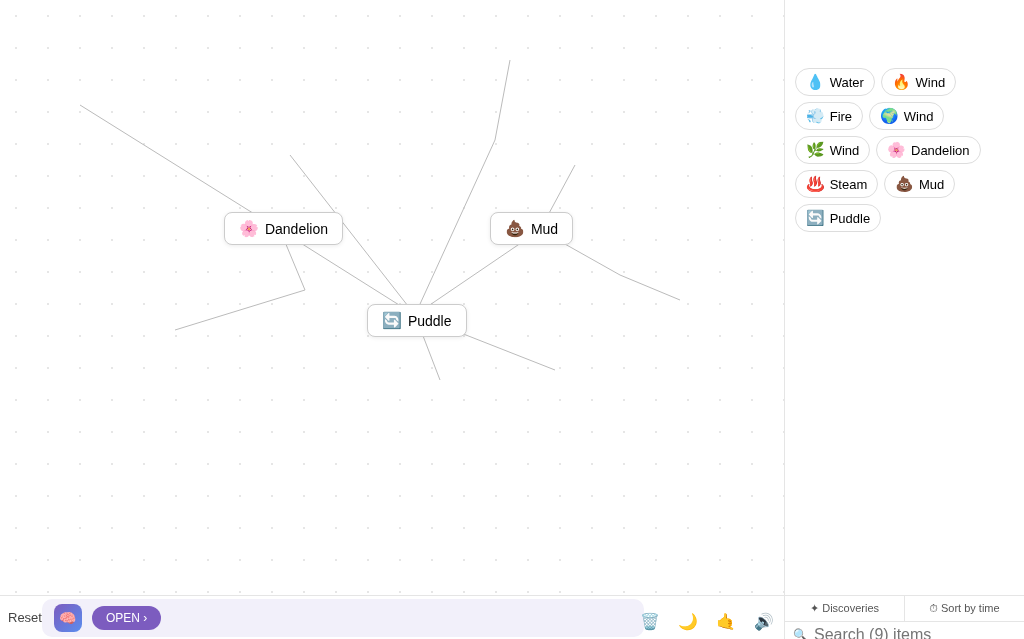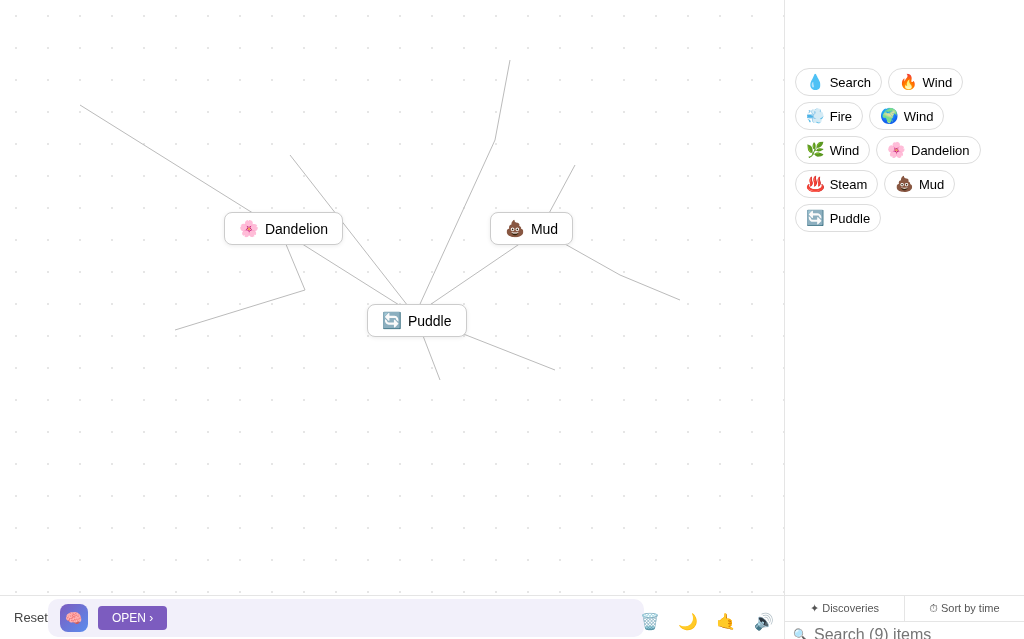--- a/index.html
+++ b/index.html
@@ -172,21 +172,21 @@
 
     
     #ad-banner {
       position: absolute;
       bottom: 0;
       left: 0;
       right: 240px;
       height: 44px;
       display: flex;
       align-items: center;
-      padding: 0 80px 0 14px;
+      padding: 0 80px 0 8px;
       gap: 0;
       background: #fff;
       border-top: 1px solid #e5e5e5;
     }
 
     #ad-content {
       display: flex;
       align-items: center;
       gap: 10px;
       flex: 1;
@@ -208,21 +208,21 @@
       color: #fff;
     }
 
     #ad-text { font-size: 12px; color: #333; }
     #ad-source { font-size: 10px; color: #888; }
 
     #ad-open-btn {
       background: #7c5cbf;
       color: #fff;
       border: none;
-      border-radius: 4px;
+      border-radius: 12px;
       padding: 5px 14px;
       font-size: 12px;
       cursor: pointer;
       white-space: nowrap;
     }
 
     #bottom-action-icons {
       position: absolute;
       bottom: 8px;
       right: 250px;
@@ -285,21 +285,21 @@
     <span>Puddle</span>
   </div>
 </div>
 
 <div id="right-panel">
 
   <div id="elements-grid">
 
     <div class="element-chip">
       <span class="icon">💧</span>
-      <span>Search</span>
+      <span>Water</span>
     </div>
     <div class="element-chip">
       <span class="icon">🔥</span>
       <span>Wind</span>
     </div>
     <div class="element-chip">
       <span class="icon">💨</span>
       <span>Fire</span>
     </div>
 

